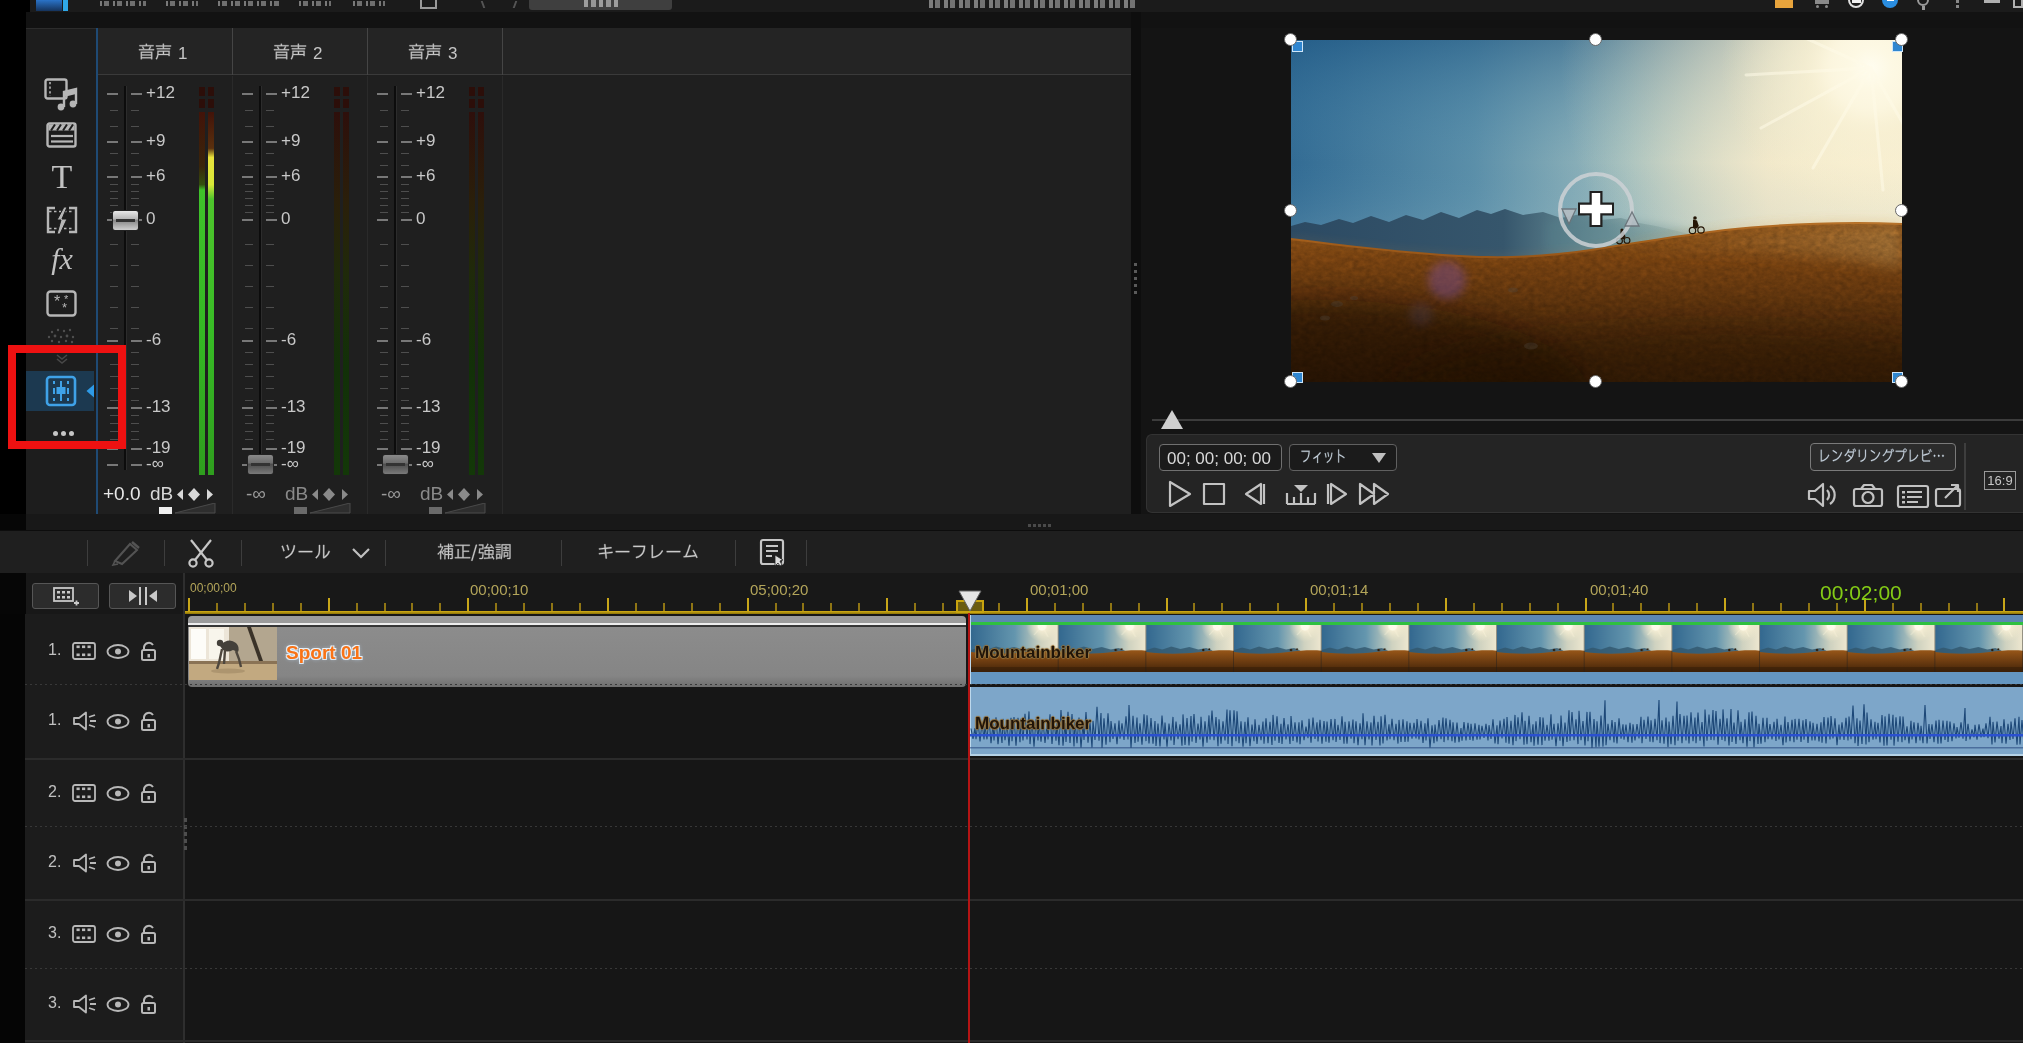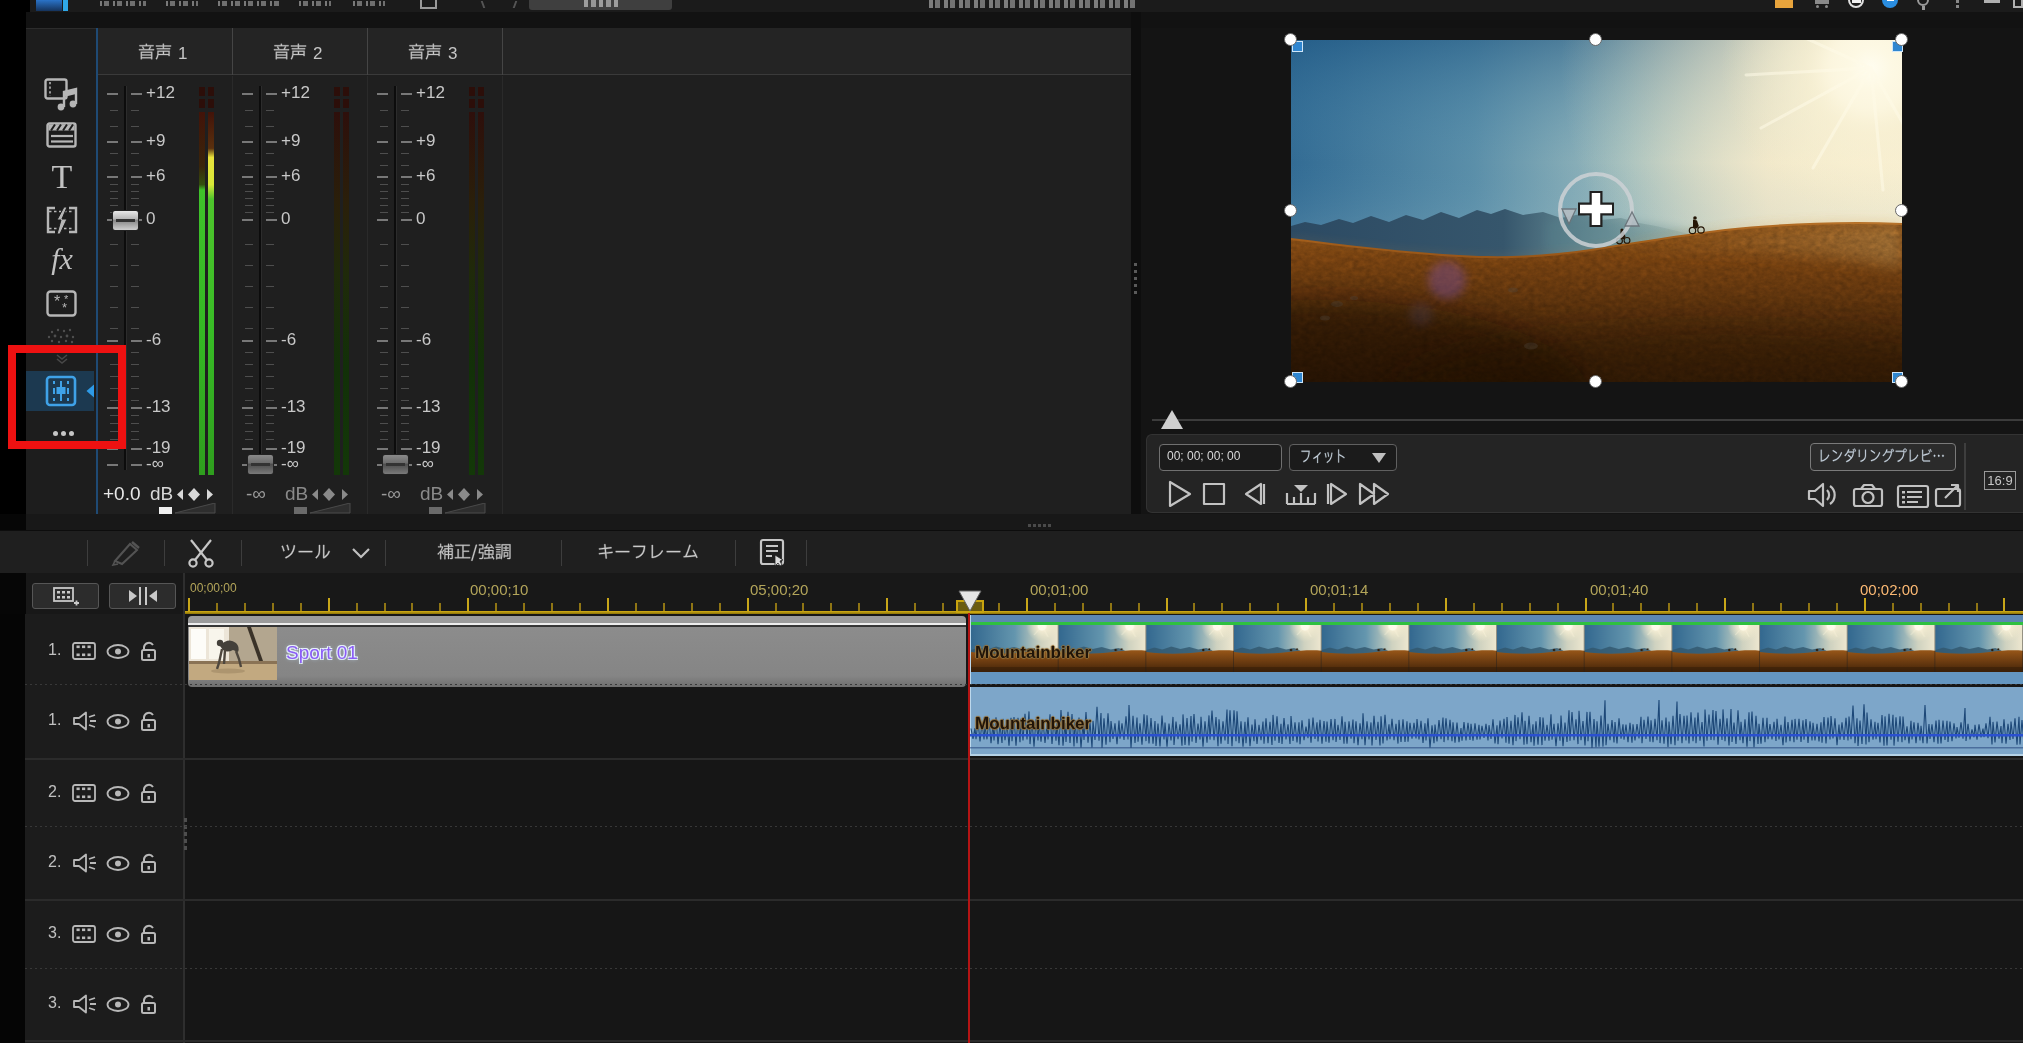--- a/index.html
+++ b/index.html
@@ -513,21 +513,21 @@
     <div class="abs" style="left:1895px;top:204px;width:13px;height:13px;background:#fff;border:1px solid #666;border-radius:50%"></div>
     <div class="abs" style="left:1284px;top:375px;width:13px;height:13px;background:#fff;border:1px solid #666;border-radius:50%"></div>
     <div class="abs" style="left:1589px;top:375px;width:13px;height:13px;background:#fff;border:1px solid #666;border-radius:50%"></div>
     <div class="abs" style="left:1895px;top:375px;width:13px;height:13px;background:#fff;border:1px solid #666;border-radius:50%"></div>
     <div class="abs" style="left:1152px;top:419px;width:871px;height:2px;background:#3c3c3c"></div>
     <svg class="abs" style="left:1161px;top:410px" width="22" height="19">
       <path d="M11,0 L22,19 L0,19 Z" fill="#cfcfcf"></path>
     </svg>
     <div class="abs" style="left:1146px;top:434px;width:877px;height:79px;background:#242424;border:1px solid #333;border-right:none;border-radius:6px 0 0 6px"></div>
     <div class="abs" style="left:1159px;top:444px;width:123px;height:27px;background:#1b1b1b;border:1px solid #707070;border-radius:4px"></div>
-    <div class="abs" style="left:1167px;top:449px;font-size:12px;color:#d8d8d8">00; 00; 00; 00</div>
+    <div class="abs" style="left:1167px;top:449px;font-size:17px;color:#d8d8d8">00; 00; 00; 00</div>
     <div class="abs" style="left:1289px;top:444px;width:108px;height:27px;background:#1b1b1b;border:1px solid #606060;border-radius:4px"></div>
     <svg style="position:absolute;left:1300px;top:448px;overflow:visible" width="46" height="20">
       <path transform="translate(0,14.1) scale(0.011520,-0.016000)" fill="#c8d4e0" fill-opacity="1.0" stroke="#c8d4e0" stroke-opacity="1.0" stroke-width="18" d="M132 715H834Q830 515 776 372Q722 230 608 135Q495 40 313 -10L280 61Q442 106 542 183Q643 260 692 372Q742 485 753 643H132Z M1800 571Q1699 467 1566 381V-55H1494V337Q1354 255 1183 191L1153 259Q1322 317 1480 412Q1638 508 1751 625Z M2453 332Q2432 448 2380 596L2451 613Q2504 447 2522 347ZM2314 7Q2456 67 2542 145Q2628 223 2672 329Q2717 435 2736 587L2809 578Q2789 418 2739 300Q2689 183 2596 94Q2503 6 2354 -60ZM2233 283Q2197 422 2145 549L2215 570Q2269 430 2300 303Z M3834 238Q3605 359 3392 432V-30H3320V785H3392V508Q3635 423 3866 302Z"></path>
     </svg>
     <svg class="abs" style="left:1372px;top:453px" width="14" height="10">
       <path d="M0,0 L14,0 L7,10 Z" fill="#c0c0c0"></path>
     </svg>
     <div class="abs" style="left:1810px;top:443px;width:146px;height:28px;background:#2b2b2b;border:1px solid #7a7a7a;border-radius:4px"></div>
     <svg style="position:absolute;left:1818px;top:448px;overflow:visible" width="127" height="19.5">
       <path transform="translate(0,13.6) scale(0.012710,-0.015500)" fill="#c8d4e0" fill-opacity="1.0" stroke="#c8d4e0" stroke-opacity="1.0" stroke-width="18" d="M218 4V764H289V75Q456 97 598 196Q740 295 827 461L883 417Q791 244 636 135Q480 26 289 4Z M1457 510Q1314 607 1148 684L1184 747Q1351 668 1497 570ZM1160 88Q1336 121 1460 185Q1584 249 1672 354Q1761 459 1827 618L1888 577Q1789 334 1620 200Q1451 66 1180 15Z M2900 847Q2950 765 2987 673L2934 650Q2893 747 2845 824ZM2786 815Q2842 717 2872 639L2830 621Q2806 374 2652 204Q2499 35 2244 -37L2212 29Q2438 93 2574 225Q2461 321 2337 401L2381 453Q2506 371 2622 278Q2728 408 2755 586H2359Q2313 518 2259 462Q2205 405 2132 350L2086 405Q2293 556 2393 792L2461 773Q2437 714 2400 653H2802Q2771 726 2730 792Z M3336 52Q3469 85 3548 132Q3626 178 3664 252Q3701 327 3701 443V772H3773V443Q3773 310 3730 220Q3687 130 3598 73Q3509 16 3366 -19ZM3280 303H3208V765H3280Z M4457 510Q4314 607 4148 684L4184 747Q4351 668 4497 570ZM4160 88Q4336 121 4460 185Q4584 249 4672 354Q4761 459 4827 618L4888 577Q4789 334 4620 200Q4451 66 4180 15Z M5894 836Q5949 748 5982 669L5930 645Q5887 741 5840 812ZM5781 802Q5840 705 5868 633L5823 614Q5799 370 5647 202Q5495 34 5244 -39L5211 28Q5443 94 5578 234Q5713 375 5746 581H5362Q5318 516 5263 460Q5208 403 5134 347L5088 402Q5196 481 5272 576Q5348 672 5396 789L5465 770Q5435 699 5404 649H5796Q5765 715 5726 778Z M6972 728Q6972 674 6938 640Q6904 607 6847 607Q6822 607 6802 614Q6780 358 6656 204Q6531 50 6286 -23L6255 48Q6412 96 6512 172Q6612 249 6664 361Q6717 473 6729 630H6110V700H6726Q6723 714 6723 728Q6723 782 6757 816Q6791 849 6847 849Q6904 849 6938 816Q6972 782 6972 728ZM6919 735Q6919 764 6900 782Q6881 799 6847 799Q6813 799 6794 782Q6776 764 6776 735V721Q6776 692 6794 674Q6813 657 6847 657Q6881 657 6900 674Q6919 692 6919 721Z M7218 4V764H7289V75Q7456 97 7598 196Q7740 295 7827 461L7883 417Q7791 244 7636 135Q7480 26 7289 4Z M8851 816Q8905 734 8943 652L8890 626Q8846 720 8797 791ZM8742 771Q8803 670 8832 604L8777 579Q8740 665 8686 745ZM8269 176Q8269 120 8295 95Q8321 70 8380 70H8818V3H8382Q8283 3 8240 44Q8197 85 8197 177V766H8269V447Q8383 464 8510 499Q8636 534 8748 579L8772 512Q8658 467 8526 432Q8395 396 8269 375Z M9106 371V384Q9106 411 9122 426Q9137 442 9167 442Q9197 442 9212 426Q9228 411 9228 384V371Q9228 344 9212 328Q9197 313 9167 313Q9137 313 9122 328Q9106 344 9106 371ZM9439 371V384Q9439 411 9454 426Q9470 442 9500 442Q9530 442 9546 426Q9561 411 9561 384V371Q9561 344 9546 328Q9530 313 9500 313Q9470 313 9454 328Q9439 344 9439 371ZM9772 371V384Q9772 411 9788 426Q9803 442 9833 442Q9863 442 9878 426Q9894 411 9894 384V371Q9894 344 9878 328Q9863 313 9833 313Q9803 313 9788 328Q9772 344 9772 371Z"></path>
@@ -695,21 +695,21 @@
     <div class="abs" style="left:1948px;top:603px;width:2px;height:8px;background:#8f7514"></div>
     <div class="abs" style="left:1976px;top:603px;width:2px;height:8px;background:#8f7514"></div>
     <div class="abs" style="left:2003px;top:598px;width:2px;height:13px;background:#c8a619"></div>
     <div class="abs" style="left:183px;top:611px;width:1840px;height:3px;background:linear-gradient(180deg,#d4ae14,#8a7208)"></div>
     <div class="abs" style="left:190px;top:581px;font-size:12px;color:#b3a55a">00;00;00</div>
     <div class="abs" style="left:470px;top:581px;font-size:15px;color:#b3a55a">00;00;10</div>
     <div class="abs" style="left:750px;top:581px;font-size:15px;color:#b3a55a">05;00;20</div>
     <div class="abs" style="left:1030px;top:581px;font-size:15px;color:#b3a55a">00;01;00</div>
     <div class="abs" style="left:1310px;top:581px;font-size:15px;color:#b3a55a">00;01;14</div>
     <div class="abs" style="left:1590px;top:581px;font-size:15px;color:#b3a55a">00;01;40</div>
-    <div class="abs" style="left:1860px;top:581px;font-size:15px;color:#fdba74">00;02;00</div>
+    <div class="abs" style="left:1820px;top:581px;font-size:21px;color:#84cc16">00;02;00</div>
     <div class="abs" style="left:0;top:614px;width:2023px;height:429px;background:#161616"></div>
     <div class="abs" style="left:25px;top:614px;width:158px;height:429px;background:#1c1c1c"></div>
     <div class="abs" style="left:0;top:614px;width:25px;height:429px;background:#050505"></div>
     <div class="abs" style="left:183px;top:573px;width:2px;height:470px;background:#2e2e2e"></div>
     <div class="abs" style="left:184px;top:818px;width:3px;height:4px;background:#4e4e4e"></div>
     <div class="abs" style="left:184px;top:825px;width:3px;height:4px;background:#4e4e4e"></div>
     <div class="abs" style="left:184px;top:832px;width:3px;height:4px;background:#4e4e4e"></div>
     <div class="abs" style="left:184px;top:839px;width:3px;height:4px;background:#4e4e4e"></div>
     <div class="abs" style="left:184px;top:846px;width:3px;height:4px;background:#4e4e4e"></div>
     <div class="abs" style="left:48px;top:641px;width:22px;font-size:16px;color:#c0c0c0">1.</div>
@@ -826,21 +826,21 @@
       <rect x="20" y="2" width="15" height="30" fill="#f8f5ec"></rect>
 <rect x="40" y="0" width="48" height="34" fill="#b3a68f"></rect>
 <rect x="0" y="34" width="88" height="19" fill="#c2a980"></rect>
 <rect x="0" y="34" width="88" height="3" fill="#8a7355"></rect>
 <path d="M62,0 L74,34 L70,34 L58,0 Z" fill="#3a3228"></path>
 <circle cx="31" cy="16" r="3.2" fill="#44403a"></circle>
 <path d="M31,18 Q40,10 47,16 Q51,20 49,25 L44,23 Q38,26 34,23 L31,19 Z" fill="#44403a"></path>
 <path d="M33,22 L30,36 L28,42 M36,23 L35,37 M47,24 L50,32 L52,40" stroke="#4e473e" stroke-width="2.4" fill="none"></path>
 <ellipse cx="39" cy="44" rx="17" ry="2.5" fill="#a8906a" opacity="0.8"></ellipse>
 </svg>
-    <div class="abs" style="left:286px;top:642px;font-size:19px;font-weight:normal;color:#8b5cf6;text-shadow:-1px -1px 0 #e8f2fa,1px -1px 0 #e8f2fa,-1px 1px 0 #dce8f4,1px 1px 0 #dce8f4,0 0 4px #b8d0e8">Sport 01</div>
+    <div class="abs" style="left:286px;top:642px;font-size:19px;font-weight:bold;color:#f97316;text-shadow:-1px -1px 0 #e8f2fa,1px -1px 0 #e8f2fa,-1px 1px 0 #dce8f4,1px 1px 0 #dce8f4,0 0 4px #b8d0e8">Sport 01</div>
     <div class="abs" style="left:969px;top:615px;width:1054px;height:69px;background:#6496c0;border-left:2px solid #bcd8ec"></div>
     <div class="abs" style="left:971px;top:615px;width:1052px;height:7px;background:#5c87b2"></div>
     <div class="abs" style="left:971px;top:622px;width:1052px;height:3px;background:#2fc040"></div>
     <svg class="abs" style="left:971px;top:625px" width="1052" height="47" viewBox="0 0 1052 47">
 <defs>
 <linearGradient id="tsky" x1="0" y1="0" x2="1" y2="0">
 <stop offset="0" stop-color="#33688f"></stop>
           <stop offset="0.5" stop-color="#6496ae"></stop>
           <stop offset="0.8" stop-color="#cfd2c0"></stop>
           <stop offset="1" stop-color="#efe8d0"></stop>

